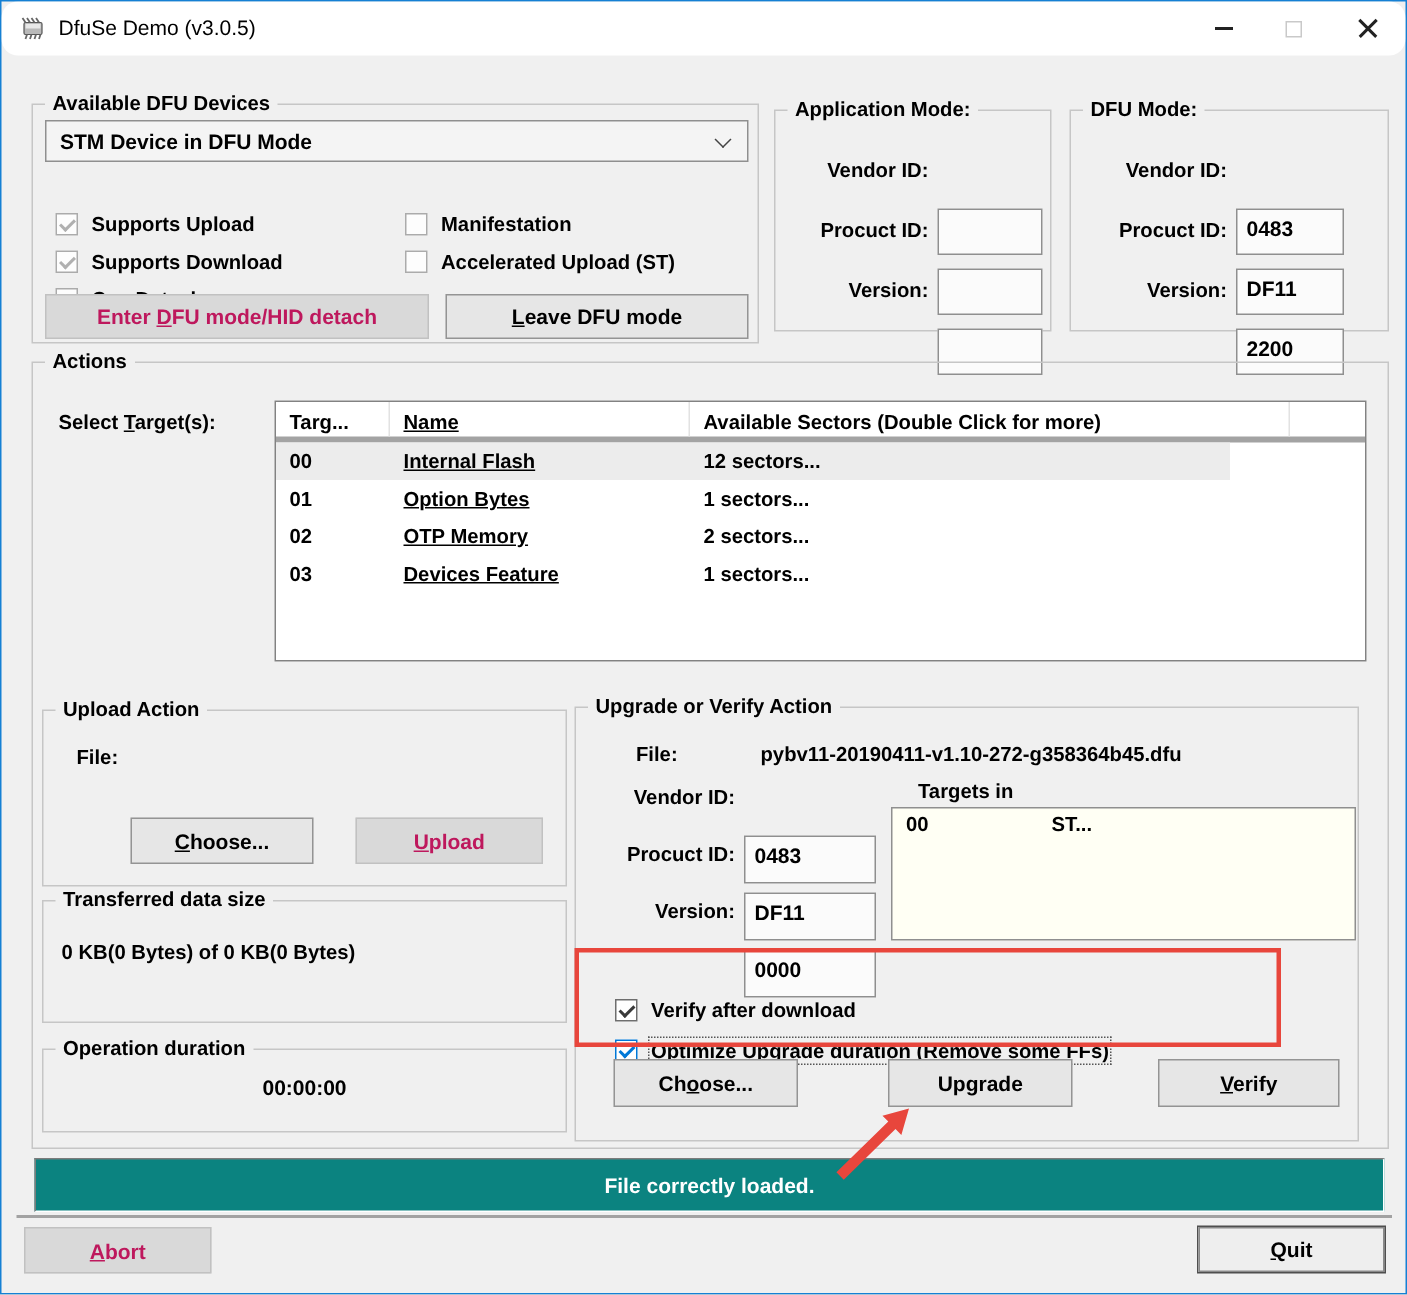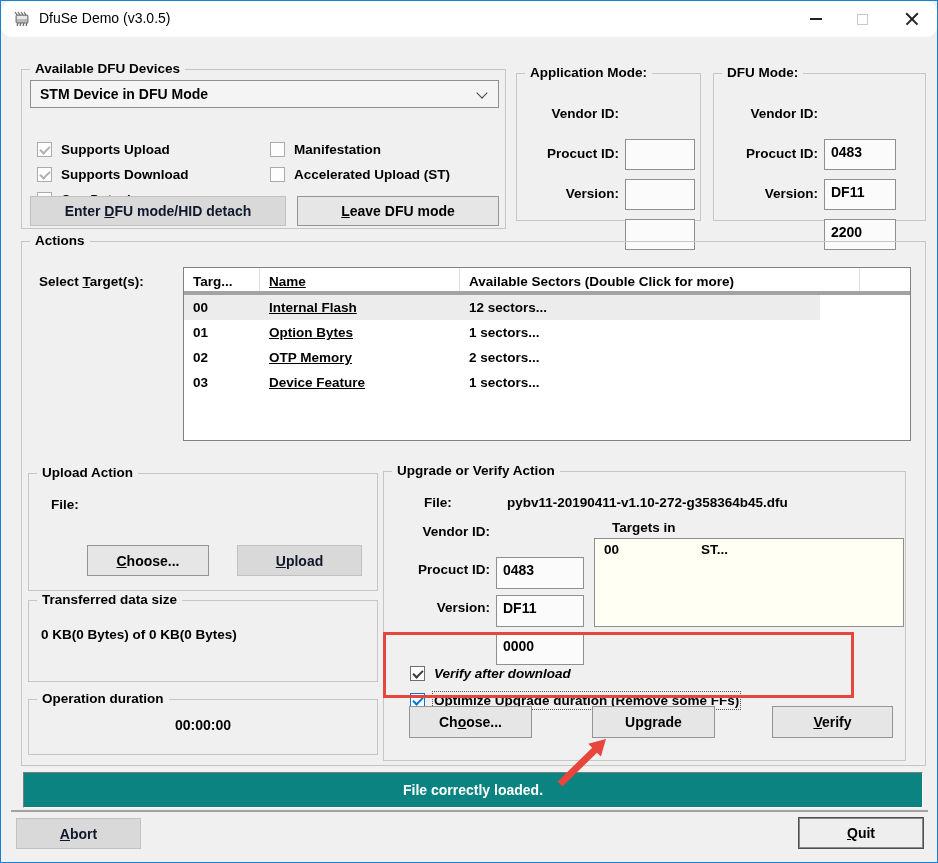--- a/index.html
+++ b/index.html
@@ -31,21 +31,21 @@
   .cbrow { position:absolute; display:flex; align-items:center; gap:9px; height:16px;margin-top:20px; }
   .cb { position:relative; width:15px; height:15px; background:#fdfdfd; border:1px solid #ababab; flex:0 0 auto; }
   .cb.en { border-color:#6e6e6e; background:#fff; }
   .cb.blue { border-color:#0078d7; }
   .cb.checked::after { content:""; position:absolute; left:2px; top:3px; width:8px; height:4px; border-left:2px solid #b0b0b0; border-bottom:2px solid #b0b0b0; transform:rotate(-45deg); }
   .cb.en.checked::after { border-color:#3a3a3a; }
   .cb.blue.checked::after { border-color:#0078d7; }
   .focusdots { outline:1px dotted #555; outline-offset:1px; }
   
   .btn { position:absolute; display:flex; align-items:center; justify-content:center; background:#e6e6e6; border:1px solid #949494; font-weight:bold; font-size:14px; color:#000; white-space:nowrap; }
-  .btn.disabled { background:#d9d9d9; border-color:#c1c1c1; color:#0f172a; }
+  .btn.disabled { background:#d9d9d9; border-color:#c1c1c1; color:#be185d; }
   .btn.default { border:1px solid #4f4f4f; box-shadow:0 0 0 1px #8a8a8a inset; }
   .ak { text-decoration:underline; }
   
   .fieldlabel { position:absolute; text-align:right; white-space:nowrap; }
   .fieldbox { position:absolute; background:#fbfbfb; border:1px solid #8f8f8f; font-size:14px; font-weight:bold; padding:4px 0 0 6px;margin-top:40px; }
   
   #target-table { position:absolute; left:182px; top:266px; width:728px; height:174px; background:#fff; border:1px solid #828282; }
   #target-table .thead { display:flex; height:27px; line-height:27px; border-bottom:4px solid #a3a3a3; }
   #target-table .th { padding-left:9px; border-right:1px solid #e2e2e2; overflow:hidden; white-space:nowrap; }
   .th.c1,.td.c1 { width:76px; } .th.c2,.td.c2 { width:200px;text-decoration:underline; } .th.c3 { width:400px; } .td.c3 { width:360px; }
@@ -173,21 +173,21 @@
       <div class="td c2">Option Bytes</div>
       <div class="td c3">1 sectors...</div>
     </div>
     <div class="tr">
       <div class="td c1">02</div>
       <div class="td c2">OTP Memory</div>
       <div class="td c3">2 sectors...</div>
     </div>
     <div class="tr">
       <div class="td c1">03</div>
-      <div class="td c2">Device Feature</div>
+      <div class="td c2">Devices Feature</div>
       <div class="td c3">1 sectors...</div>
     </div>
   </div>
 
   <div class="group" style="left:27px; top:472px; width:350px; height:118px;">
     <span class="glabel">Upload Action</span>
     <span style="position:absolute; left:22px; top:23px;">File:</span>
     <div class="btn" style="left:58px; top:71px; width:122px; height:31px;">
       <span><span></span><span class="ak">C</span><span>hoose...</span></span>
     </div>
@@ -214,21 +214,21 @@
     <div class="fieldbox" style="left:112px; top:45px; width:88px; height:32px;">0483</div>
     <span class="fieldlabel" style="left:0; top:90px; width:106px;">Procuct ID:</span>
     <div class="fieldbox" style="left:112px; top:83px; width:88px; height:32px;">DF11</div>
     <span class="fieldlabel" style="left:0; top:128px; width:106px;">Version:</span>
     <div class="fieldbox" style="left:112px; top:121px; width:88px; height:32px;">0000</div>
     <span style="position:absolute; left:228px; top:48px;">Targets in</span>
     <div id="targets-list">
       <span class="lid">00</span>
       <span class="lname">ST...</span>
     </div>
-    <div class="cbrow" style="left:26px; top:173px;font-style:italic;">
+    <div class="cbrow" style="left:26px; top:173px;">
       <span class="cb en checked"></span>
       <span>Verify after download</span>
     </div>
     <div class="cbrow" style="left:26px; top:200px;">
       <span class="cb en blue checked"></span>
       <span class="focusdots">Optimize Upgrade duration (Remove some FFs)</span>
     </div>
     <div class="btn" style="left:25px; top:234px; width:123px; height:32px;">
       <span><span>Ch</span><span class="ak">o</span><span>ose...</span></span>
     </div>

